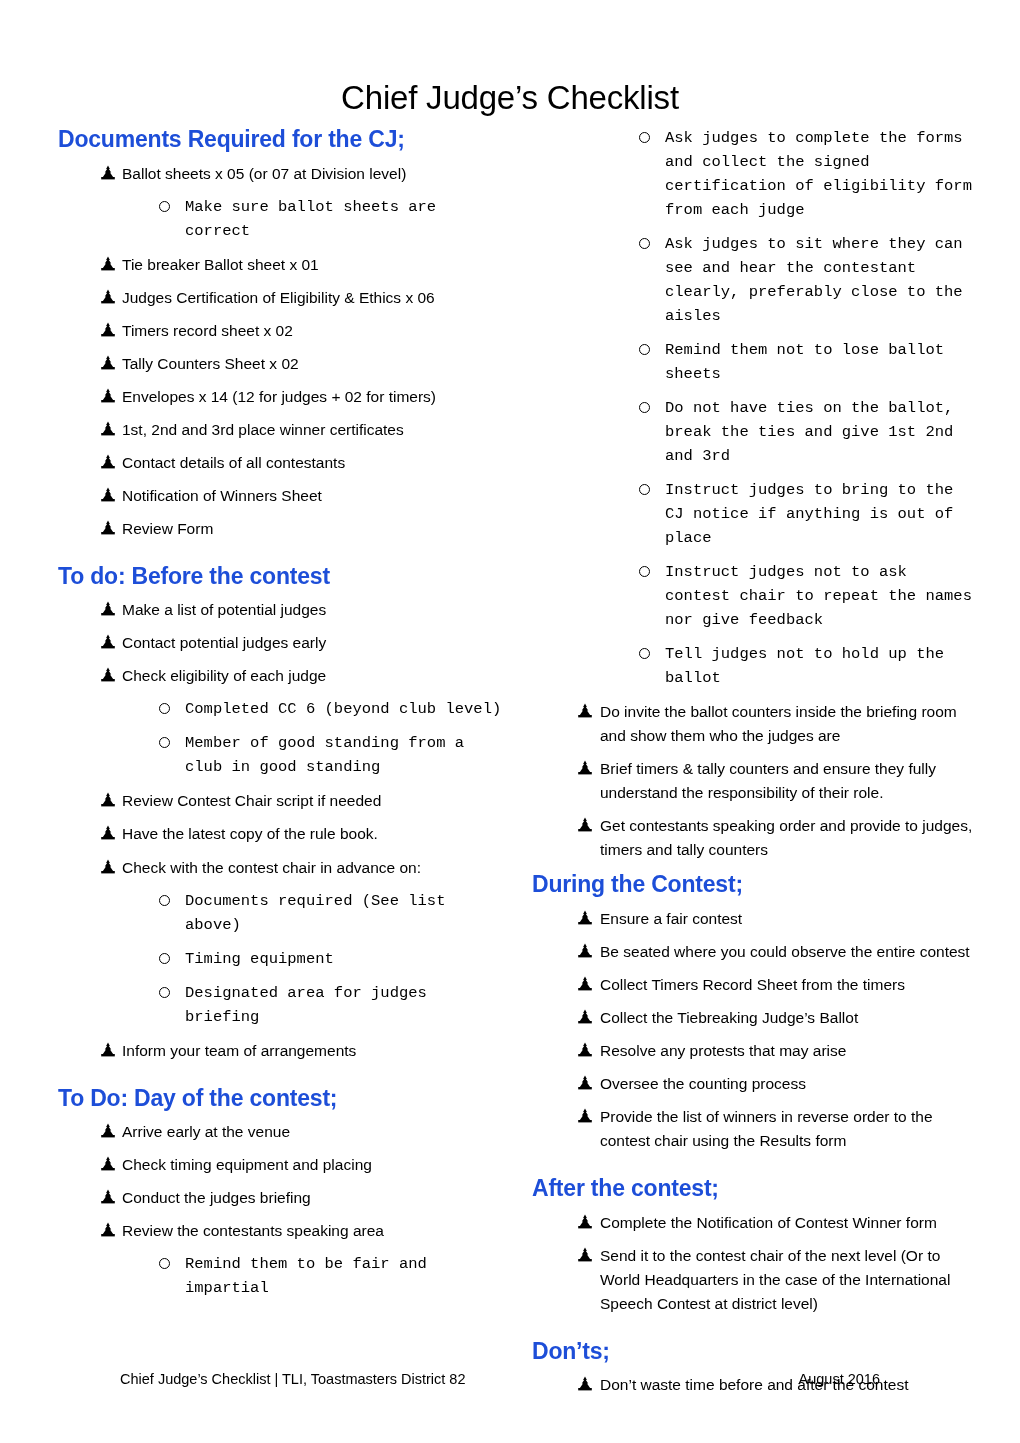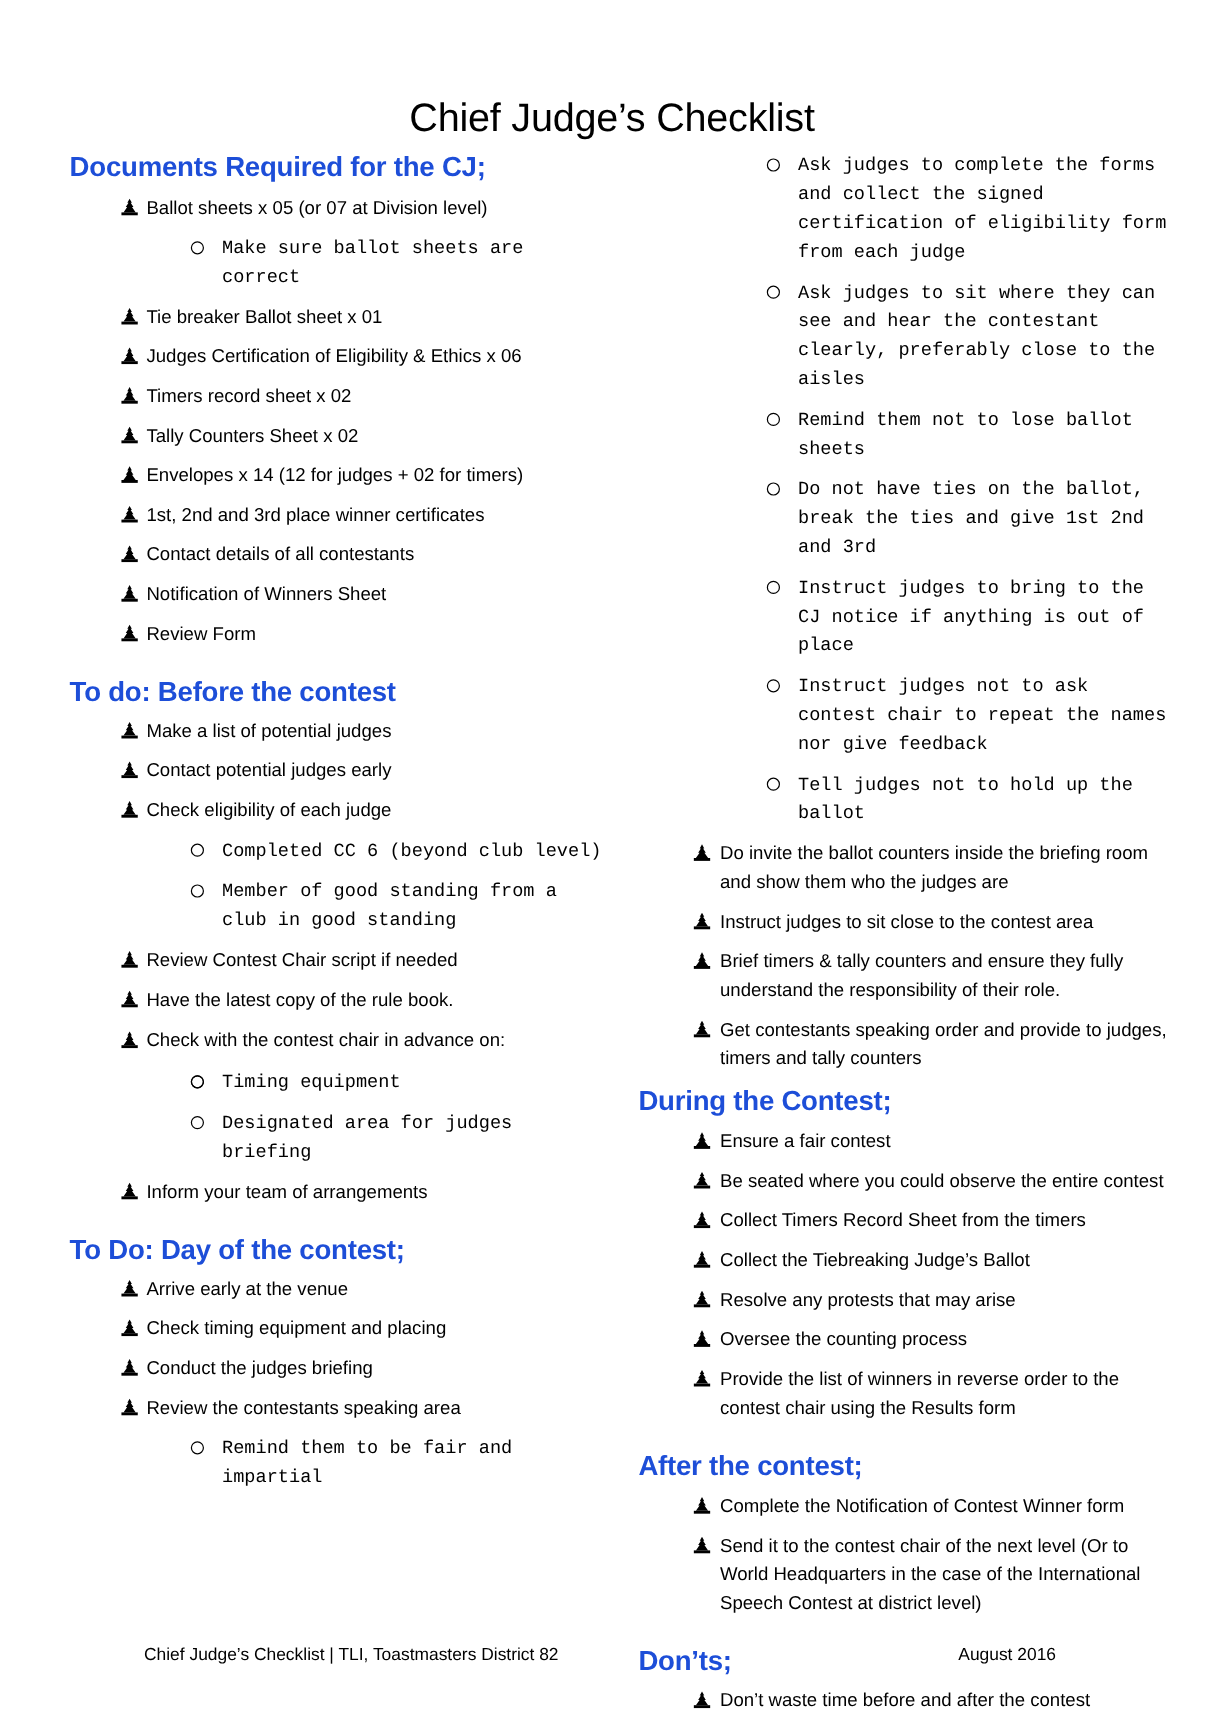--- a/index.html
+++ b/index.html
@@ -302,20 +302,21 @@
                 <svg width="16" height="16" viewBox="0 0 16 16" aria-hidden="true">
                   <path fill="#000" d="M8 0.6 L9.9 4.0 L8.9 4.0 L11.2 7.6 L10.0 7.6 L13.1 12.0 L2.9 12.0 L6.0 7.6 L4.8 7.6 L7.1 4.0 L6.1 4.0 Z"></path>
                   <rect fill="#000" x="1.2" y="12.0" width="13.6" height="2.4"></rect>
                 </svg>
               </span>
               <span class="cont">Check with the contest chair in advance on:</span>
             </li>
             <ul class="lvl2">
               <li class="item lvl2">
                 <span class="bullet"></span>
+                <span class="cont">Documents required (See list above)</span>
               </li>
               <li class="item lvl2">
                 <span class="bullet"></span>
                 <span class="cont">Timing equipment</span>
               </li>
               <li class="item lvl2">
                 <span class="bullet"></span>
                 <span class="cont">Designated area for judges briefing</span>
               </li>
             </ul>
@@ -421,29 +422,20 @@
           </span>
           <span class="cont">Do invite the ballot counters inside the briefing room and show them who the judges are</span>
         </li>
         <li class="item lvl1">
           <span class="bullet">
             <svg width="16" height="16" viewBox="0 0 16 16" aria-hidden="true">
               <path fill="#000" d="M8 0.6 L9.9 4.0 L8.9 4.0 L11.2 7.6 L10.0 7.6 L13.1 12.0 L2.9 12.0 L6.0 7.6 L4.8 7.6 L7.1 4.0 L6.1 4.0 Z"></path>
               <rect fill="#000" x="1.2" y="12.0" width="13.6" height="2.4"></rect>
             </svg>
           </span>
-          <span class="cont">Instruct judges to sit close to the contest area</span>
-        </li>
-        <li class="item lvl1">
-          <span class="bullet">
-            <svg width="16" height="16" viewBox="0 0 16 16" aria-hidden="true">
-              <path fill="#000" d="M8 0.6 L9.9 4.0 L8.9 4.0 L11.2 7.6 L10.0 7.6 L13.1 12.0 L2.9 12.0 L6.0 7.6 L4.8 7.6 L7.1 4.0 L6.1 4.0 Z"></path>
-              <rect fill="#000" x="1.2" y="12.0" width="13.6" height="2.4"></rect>
-            </svg>
-          </span>
           <span class="cont">Brief timers &amp; tally counters and ensure they fully understand the responsibility of their role.</span>
         </li>
         <li class="item lvl1">
           <span class="bullet">
             <svg width="16" height="16" viewBox="0 0 16 16" aria-hidden="true">
               <path fill="#000" d="M8 0.6 L9.9 4.0 L8.9 4.0 L11.2 7.6 L10.0 7.6 L13.1 12.0 L2.9 12.0 L6.0 7.6 L4.8 7.6 L7.1 4.0 L6.1 4.0 Z"></path>
               <rect fill="#000" x="1.2" y="12.0" width="13.6" height="2.4"></rect>
             </svg>
           </span>
           <span class="cont">Get contestants speaking order and provide to judges, timers and tally counters</span>

